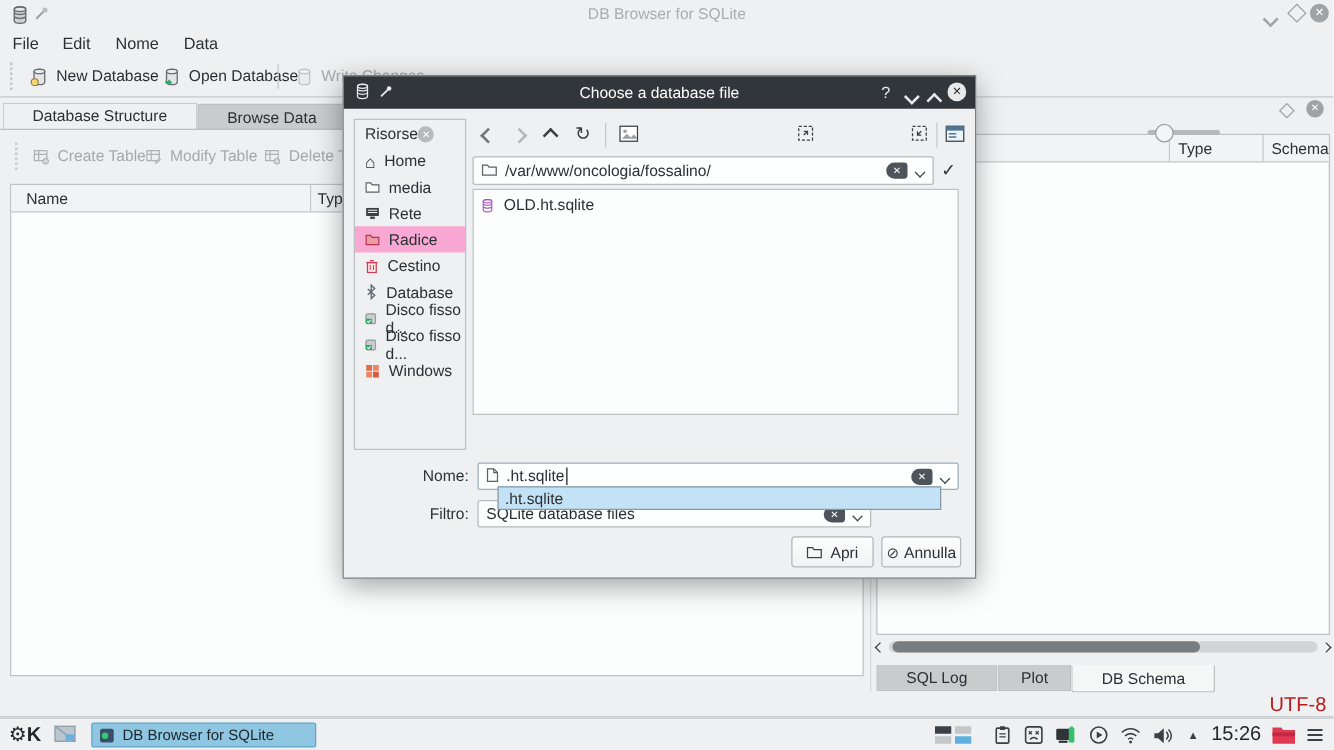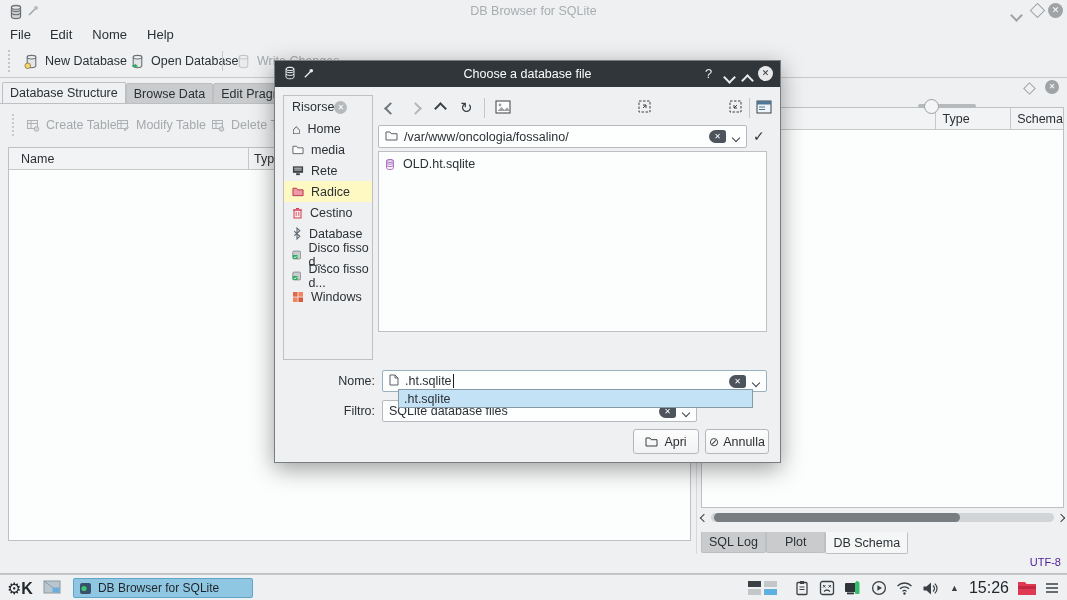--- a/index.html
+++ b/index.html
@@ -18,32 +18,32 @@
   .chev.sm{width:5px;height:5px;border-width:1.5px}
   
   .closec{width:15px;height:15px;border-radius:50%;background:#9fa3a6;color:#fff;
     font-size:9px;line-height:15px;text-align:center;font-weight:bold}
   .closec.lt{background:#e7e9ea;color:#31363b}
   
   .btn{background:linear-gradient(#fdfdfd,#f1f2f3);border:1px solid #b4b8bb;border-radius:3px;
     display:flex;align-items:center;justify-content:center;gap:6px;font-size:12.5px;color:#2b3035}
   .btn.disabled{background:transparent;border:none;color:#a5a9ac}
   
-  .tab{height:21px;padding:0 7px;border:1px solid #bcc0c3;background:#c9cbcd;
+  .tab{height:21px;padding:0 23px;border:1px solid #bcc0c3;background:#c9cbcd;
     display:flex;align-items:center;font-size:12.5px;border-radius:2px 2px 0 0;box-sizing:border-box}
   .tab.active{background:#eff0f1;border-bottom:1px solid #eff0f1;height:22px}
   .tab.activew{background:#f5f6f6;border-top:1px solid #f5f6f6;height:22px}
   
   .panel{background:#fcfdfd;border:1px solid #bdc1c4;box-sizing:border-box}
   .hdrrow{background:#f2f3f4;border-bottom:1px solid #c6c9cb;font-size:12.5px;color:#2b3035}
   .field{background:#fdfefe;border:1px solid #b7bbbe;border-radius:2px;box-sizing:border-box;display:flex;align-items:center}
   .clearpill{width:17px;height:13px;background:#4d545b;border-radius:7px 3px 3px 7px;color:#fff;
     font-size:8px;line-height:13px;text-align:center}
   .sideitem{height:21px;display:flex;align-items:center;gap:7px;padding-left:8px;font-size:12.5px;color:#2b3035}
-  .sideitem.sel{background:#fef9c3}
+  .sideitem.sel{background:#f9a8d4}
   .sep{width:1px;background:#c6c9cb}
   .trayicon{display:inline-flex;align-items:center;justify-content:center}
 </style>
 </head>
 <body>
 
 <div id="screen">
 
   <div class="abs row" style="left:0;top:0;width:1067px;height:24px">
     <span class="abs" style="left:8px;top:4px">
@@ -62,21 +62,21 @@
     <div class="abs" style="left:0;right:0;top:4px;text-align:center;color:#a9adb0;font-size:12.5px">DB Browser for SQLite</div>
     <span class="abs" style="left:1012px;top:8px"><span class="chev down" style="border-color:#9fa3a6"></span></span>
     <span class="abs" style="left:1032px;top:5px;width:9px;height:9px;border:1.5px solid #9fa3a6;transform:rotate(45deg)"></span>
     <span class="abs closec" style="left:1048px;top:3px">✕</span>
   </div>
 
   <div class="abs row" style="left:0;top:24px;width:1067px;height:21px;gap:0">
     <span style="padding:0 9px 0 10px">File</span>
     <span style="padding:0 10px">Edit</span>
     <span style="padding:0 10px">Nome</span>
-    <span style="padding:0 10px">Help</span>
+    <span style="padding:0 10px">Data</span>
   </div>
 
   <div class="abs" style="left:0;top:46px;width:1067px;height:31px;border-bottom:1px solid #c6c9cb">
     <span class="abs" style="left:8px;top:4px;width:2px;height:22px;border-left:2px dotted #c3c6c8"></span>
     <div class="abs row btn" style="left:16px;top:3px;height:24px;padding:0 8px;border:none;background:transparent">
       <svg width="15" height="15" viewBox="0 0 14 14">
           <path d="M3 3c0-1.1 1.8-1.8 4-1.8S11 1.9 11 3v8c0 1.1-1.8 1.8-4 1.8S3 12.1 3 11z" fill="#e3e5e7" stroke="#6a6e71"></path>
           <ellipse cx="7" cy="3" rx="4" ry="1.6" fill="#eef0f1" stroke="#6a6e71"></ellipse>
           <circle cx="3.5" cy="11" r="2.6" fill="#f7d774" stroke="#8a7a3a" stroke-width=".8"></circle>
         </svg>
@@ -180,21 +180,21 @@
       <div class="tab" style="border-radius:0 0 2px 2px;border-top:none;padding:0 18px">
           <span>Plot</span>
         </div>
       <div class="tab activew" style="border-radius:0 0 2px 2px">
           <span>DB Schema</span>
         </div>
     </div>
   </div>
 
   <div class="abs" style="left:0;top:552px;width:1067px;height:21px">
-    <span class="abs" style="right:6px;top:4px;color:#4c1d95;font-size:11px">UTF-8</span>
+    <span class="abs" style="right:6px;top:4px;color:#b91c1c;font-size:16px">UTF-8</span>
   </div>
   <div class="abs" style="left:0;top:573px;width:1067px;height:1px;background:#bfc2c5"></div>
 
   <div class="abs" style="left:274px;top:60px;width:505px;height:401px;background:#eff0f1;border:1px solid #787d82;box-shadow:0 6px 22px rgba(0,0,0,.38);z-index:10">
 
     <div class="abs row" style="left:0;top:0;width:505px;height:26px;background:#31363b">
       <span style="margin-left:8px">
         <svg width="14" height="14" viewBox="0 0 14 14">
             <path d="M3 3c0-1.1 1.8-1.8 4-1.8S11 1.9 11 3v8c0 1.1-1.8 1.8-4 1.8S3 12.1 3 11z" fill="none" stroke="#e8eaec"></path>
             <ellipse cx="7" cy="3" rx="4" ry="1.6" fill="none" stroke="#e8eaec"></ellipse>

